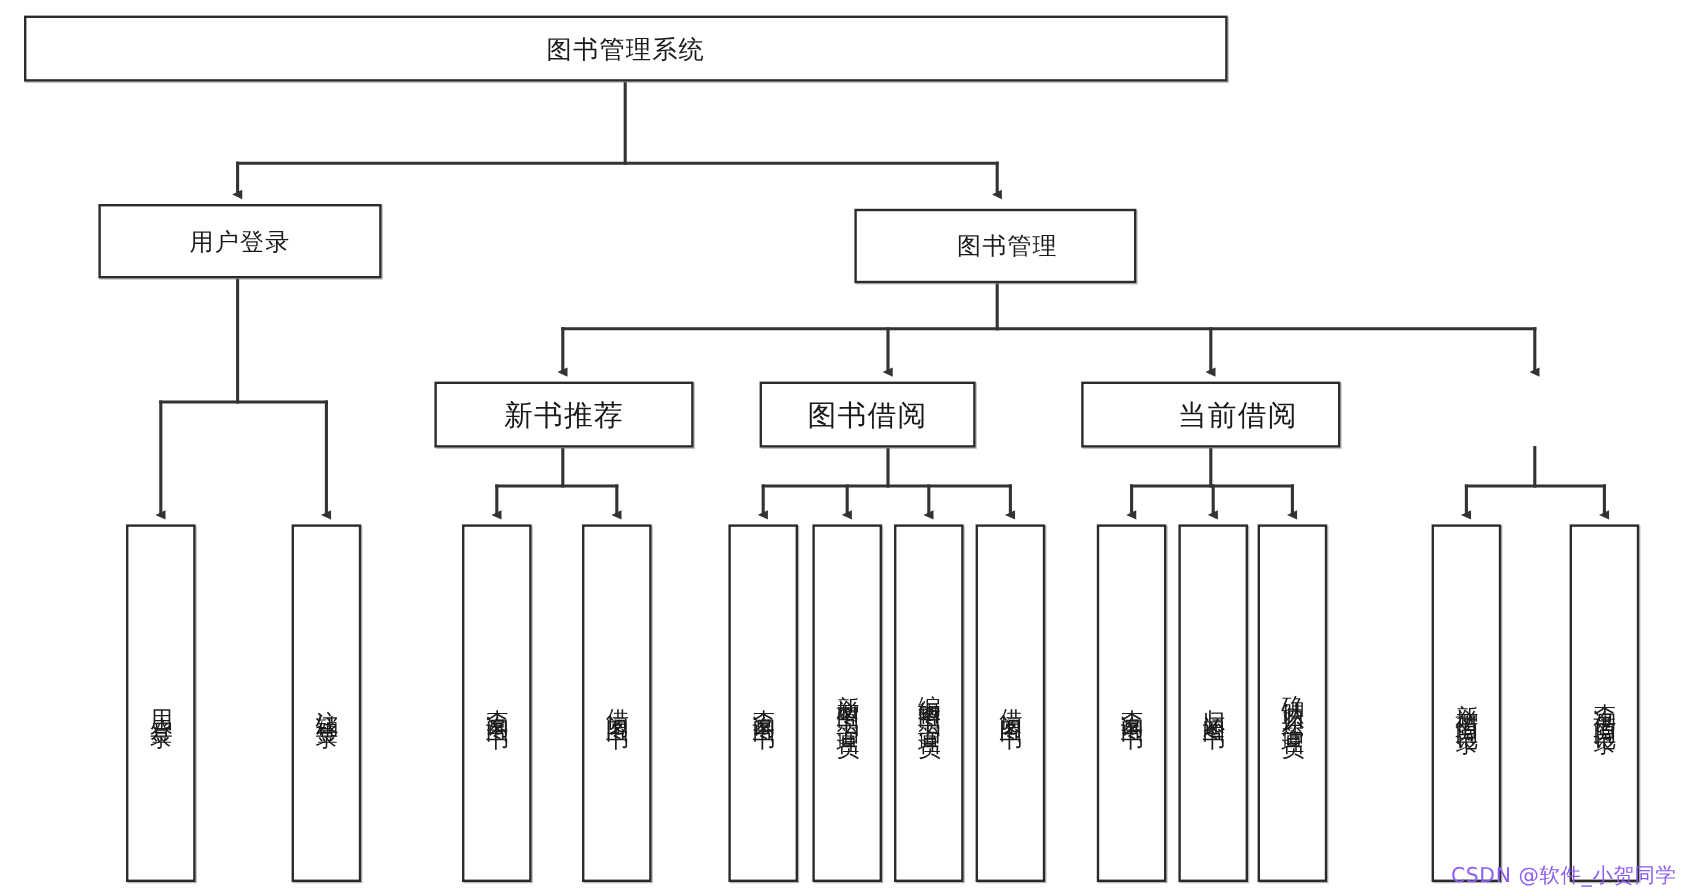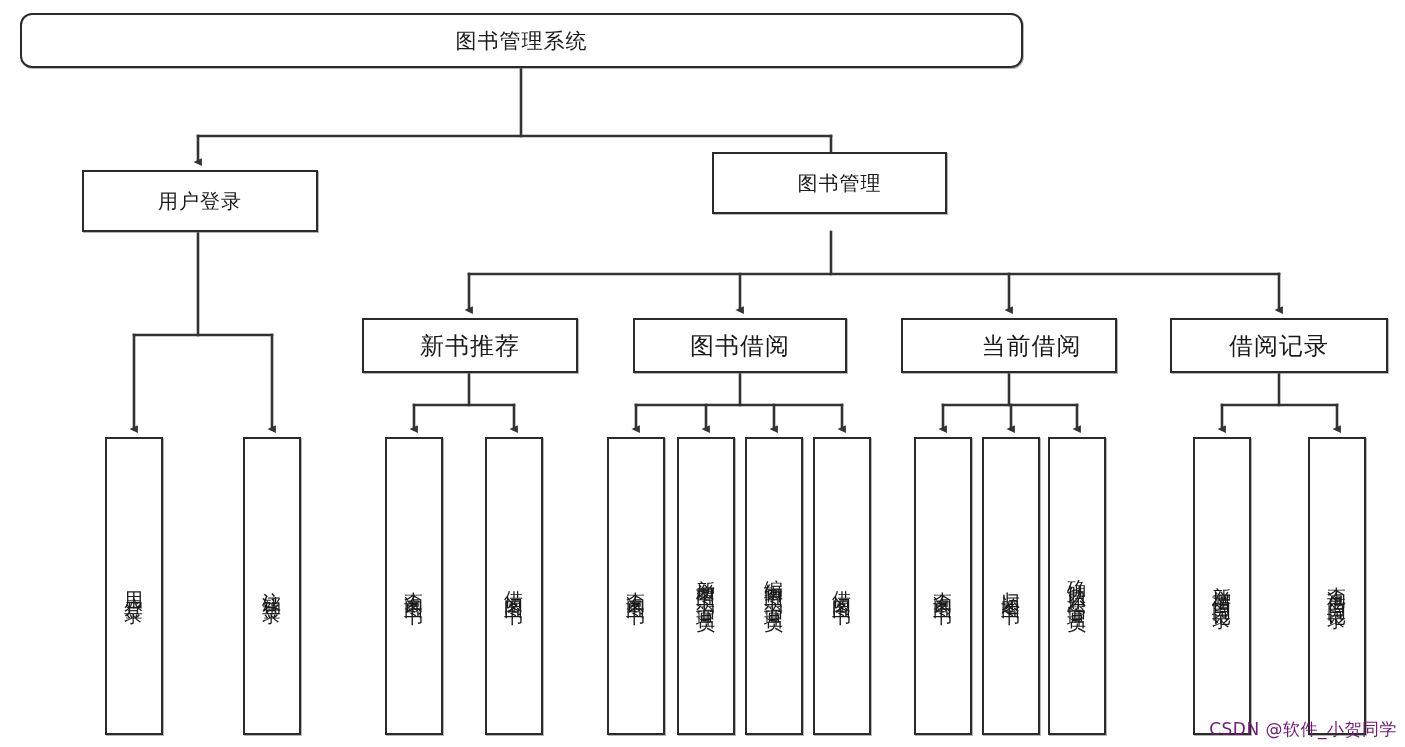--- a/index.html
+++ b/index.html
@@ -58,21 +58,21 @@
     letter-spacing: 5px;
     line-height: 1;
     text-align: center;
     white-space: nowrap;
   }
   .watermark {
     position: absolute;
     right: 8px;
     bottom: 6px;
     font-size: 17px;
-    color: #701a75;
+    color: #8b5cf6;
     letter-spacing: 0.5px;
     user-select: none;
     white-space: nowrap;
   }
 </style>
 </head>
 <body>
 
 <div id="canvas">
 
@@ -119,29 +119,28 @@
       <line x1="1011" y1="405" x2="1011" y2="429" marker-end="url(#arrow)"></line>
       <line x1="1077" y1="405" x2="1077" y2="429" marker-end="url(#arrow)"></line>
 
       <line x1="1279" y1="373" x2="1279" y2="405"></line>
       <line x1="1222" y1="405" x2="1337" y2="405"></line>
       <line x1="1222" y1="405" x2="1222" y2="429" marker-end="url(#arrow)"></line>
       <line x1="1337" y1="405" x2="1337" y2="429" marker-end="url(#arrow)"></line>
     </g>
   </svg>
 
-  <div class="node root" style="left:20px; top:13px; width:1003px; height:55px;border-radius:12px;">图书管理系统</div>
+  <div class="node root" style="left:20px; top:13px; width:1003px; height:55px;">图书管理系统</div>
 
   <div class="node level2" style="left:82px; top:170px; width:236px; height:62px;">用户登录</div>
-  <div class="node level2" style="left:712px; top:152px; width:235px; height:62px;padding-left:20px;">图书管理</div>
+  <div class="node level2" style="left:712px; top:174px; width:235px; height:62px;padding-left:20px;">图书管理</div>
 
   <div class="node level3" style="left:362px; top:318px; width:216px; height:55px;">新书推荐</div>
-  <div class="node level3" style="left:633px; top:318px; width:214px; height:55px;">图书借阅</div>
+  <div class="node level3" style="left:633px; top:318px; width:180px; height:55px;">图书借阅</div>
   <div class="node level3" style="left:901px; top:318px; width:216px; height:55px;padding-left:45px;">当前借阅</div>
-  <div class="node level3" style="left:1170px; top:318px; width:218px; height:55px;">借阅记录</div>
 
   <div class="node leaf" style="left:105px; top:437px; width:58px; height:298px;">
     <span class="vtext">用户登录</span>
   </div>
   <div class="node leaf" style="left:243px; top:437px; width:58px; height:298px;">
     <span class="vtext">注销登录</span>
   </div>
 
   <div class="node leaf" style="left:385px; top:437px; width:58px; height:298px;">
     <span class="vtext">查询图书</span>

